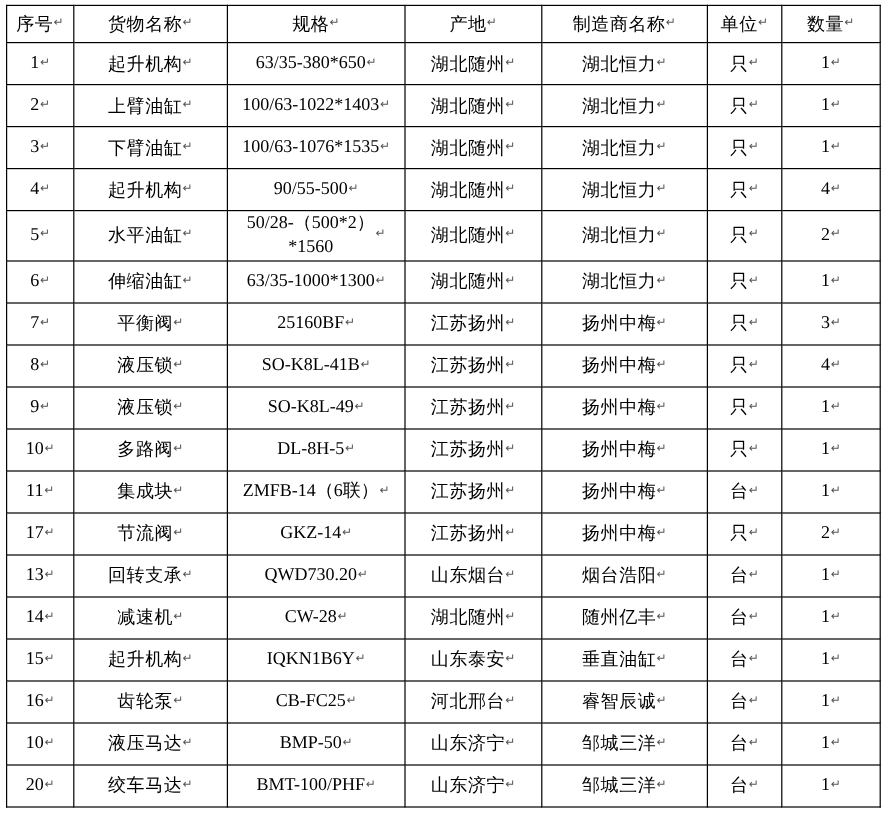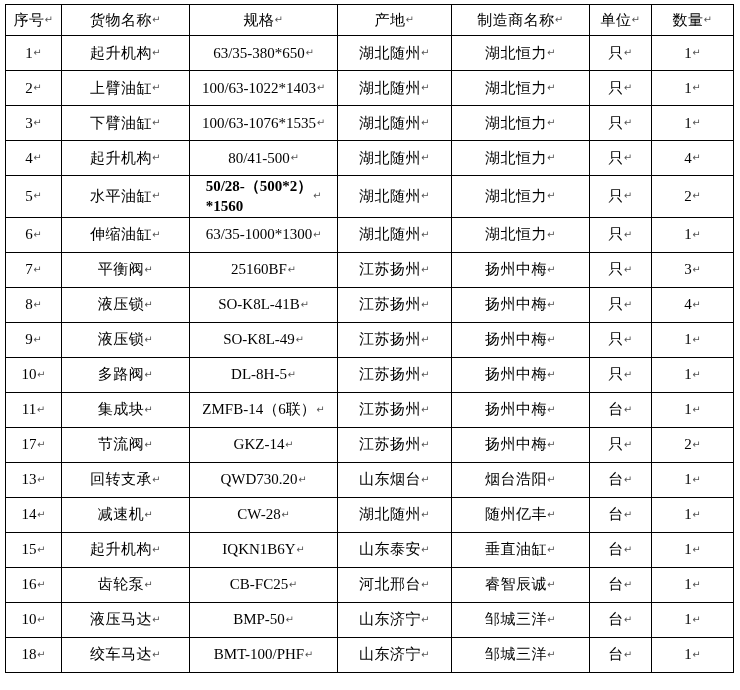--- a/index.html
+++ b/index.html
@@ -81,22 +81,21 @@
     top: 50%;
     transform: translateY(-50%);
     font-size: 10px;
     color: #555555;
     font-family: "DejaVu Sans", sans-serif;
   }
   .two-line {
     display: inline-block;
     white-space: normal;
     line-height: 1.35;
-    text-align: left;
-    font-weight: bold;
+    text-align: center;
   }
 </style>
 </head>
 <body>
 
 <div class="sheet">
   <table class="goods-table">
     <colgroup>
       <col class="c0">
         <col class="c1">
@@ -156,21 +155,21 @@
           <td class="cjk"><span class="cell-wrap"><span>下臂油缸</span><span class="pilcrow">↵</span></span></td>
           <td class="latin"><span class="cell-wrap"><span>100/63-1076*1535</span><span class="pilcrow">↵</span></span></td>
           <td class="cjk"><span class="cell-wrap"><span>湖北随州</span><span class="pilcrow">↵</span></span></td>
           <td class="cjk"><span class="cell-wrap"><span>湖北恒力</span><span class="pilcrow">↵</span></span></td>
           <td class="cjk"><span class="cell-wrap"><span>只</span><span class="pilcrow">↵</span></span></td>
           <td class="num"><span class="cell-wrap"><span>1</span><span class="pilcrow">↵</span></span></td>
         </tr>
         <tr>
           <td class="num"><span class="cell-wrap"><span>4</span><span class="pilcrow">↵</span></span></td>
           <td class="cjk"><span class="cell-wrap"><span>起升机构</span><span class="pilcrow">↵</span></span></td>
-          <td class="latin"><span class="cell-wrap"><span>80/41-500</span><span class="pilcrow">↵</span></span></td>
+          <td class="latin"><span class="cell-wrap"><span>90/55-500</span><span class="pilcrow">↵</span></span></td>
           <td class="cjk"><span class="cell-wrap"><span>湖北随州</span><span class="pilcrow">↵</span></span></td>
           <td class="cjk"><span class="cell-wrap"><span>湖北恒力</span><span class="pilcrow">↵</span></span></td>
           <td class="cjk"><span class="cell-wrap"><span>只</span><span class="pilcrow">↵</span></span></td>
           <td class="num"><span class="cell-wrap"><span>4</span><span class="pilcrow">↵</span></span></td>
         </tr>
         <tr class="tall">
           <td class="num"><span class="cell-wrap"><span>5</span><span class="pilcrow">↵</span></span></td>
           <td class="cjk"><span class="cell-wrap"><span>水平油缸</span><span class="pilcrow">↵</span></span></td>
           <td class="latin"><span class="cell-wrap"><span class="two-line">50/28-（500*2）<br>*1560</span><span class="pilcrow">↵</span></span></td>
           <td class="cjk"><span class="cell-wrap"><span>湖北随州</span><span class="pilcrow">↵</span></span></td>
@@ -280,21 +279,21 @@
         <tr>
           <td class="num"><span class="cell-wrap"><span>10</span><span class="pilcrow">↵</span></span></td>
           <td class="cjk"><span class="cell-wrap"><span>液压马达</span><span class="pilcrow">↵</span></span></td>
           <td class="latin"><span class="cell-wrap"><span>BMP-50</span><span class="pilcrow">↵</span></span></td>
           <td class="cjk"><span class="cell-wrap"><span>山东济宁</span><span class="pilcrow">↵</span></span></td>
           <td class="cjk"><span class="cell-wrap"><span>邹城三洋</span><span class="pilcrow">↵</span></span></td>
           <td class="cjk"><span class="cell-wrap"><span>台</span><span class="pilcrow">↵</span></span></td>
           <td class="num"><span class="cell-wrap"><span>1</span><span class="pilcrow">↵</span></span></td>
         </tr>
         <tr>
-          <td class="num"><span class="cell-wrap"><span>18</span><span class="pilcrow">↵</span></span></td>
+          <td class="num"><span class="cell-wrap"><span>20</span><span class="pilcrow">↵</span></span></td>
           <td class="cjk"><span class="cell-wrap"><span>绞车马达</span><span class="pilcrow">↵</span></span></td>
           <td class="latin"><span class="cell-wrap"><span>BMT-100/PHF</span><span class="pilcrow">↵</span></span></td>
           <td class="cjk"><span class="cell-wrap"><span>山东济宁</span><span class="pilcrow">↵</span></span></td>
           <td class="cjk"><span class="cell-wrap"><span>邹城三洋</span><span class="pilcrow">↵</span></span></td>
           <td class="cjk"><span class="cell-wrap"><span>台</span><span class="pilcrow">↵</span></span></td>
           <td class="num"><span class="cell-wrap"><span>1</span><span class="pilcrow">↵</span></span></td>
         </tr>
       </tbody>
   </table>
 </div>

